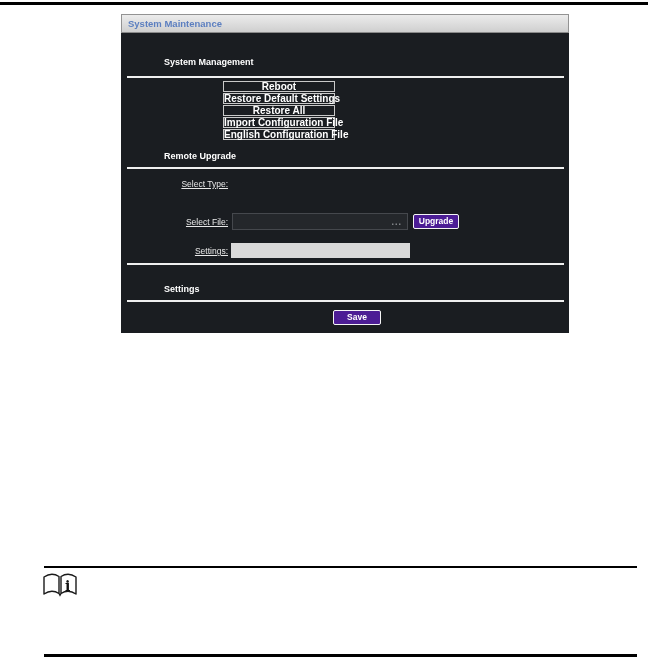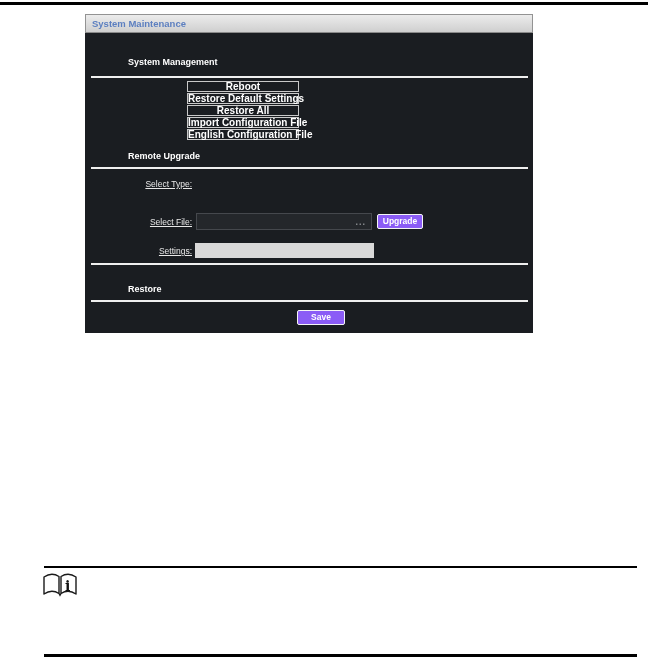--- a/index.html
+++ b/index.html
@@ -5,21 +5,21 @@
   * { margin:0; padding:0; box-sizing:border-box; }
   html,body { width:648px; height:660px; background:#ffffff; font-family:"Liberation Sans", sans-serif; }
   .page { position:relative; width:648px; height:660px; background:#fff; overflow:hidden; }
 
   .rule { position:absolute; background:#000; }
   .rule-top    { left:0;   top:2px;   width:648px; height:3px; }
   .rule-note   { left:44px; top:566px; width:593px; height:2px; }
   .rule-bottom { left:44px; top:654px; width:593px; height:3px; }
 
   
-  .panel { position:absolute; left:85px; top:14px; width:448px; height:319px;border-radius:14px; }
+  .panel { position:absolute; left:121px; top:14px; width:448px; height:319px;border-radius:14px; }
   .panel-titlebar {
     height:19px; background:linear-gradient(#ececec,#cfcfcf);
     border:1px solid #939393; border-bottom:1px solid #8a8a8a;
     line-height:17px; padding-left:6px;
     font-size:9.5px; font-weight:bold; color:#5c7fc0;
   }
   .panel-body { position:relative; width:448px; height:300px; background:#1a1d21; }
 
   .sec-title { position:absolute; left:7px; color:#ffffff; font-size:9px; font-weight:bold; white-space:nowrap;padding-left:36px; }
   .sec-line  { position:absolute; left:6px; width:437px; height:2px; background:#efefef; }
@@ -48,21 +48,21 @@
     position:absolute; left:111px; top:180px; width:176px; height:17px;
     background:#24272b; border:1px solid #45484d; display:flex; align-items:center;
   }
   .file-wrap input {
     flex:1; height:100%; background:transparent; border:none; outline:none;
     color:#ddd; font-size:9px; padding:0 4px; font-family:"Liberation Sans", sans-serif;
   }
   .dots { color:#8d9094; font-size:9px; font-weight:bold; padding-right:5px; letter-spacing:1px; cursor:pointer; }
 
   .lite-btn {
-    position:absolute; background:#8b5cf6; border:1px solid #f5f5f5; border-radius:2px;
+    position:absolute; background:#4c1d95; border:1px solid #f5f5f5; border-radius:2px;
     color:#ffffff; font-family:"Liberation Sans", sans-serif; font-size:8.5px; font-weight:bold;
     text-align:center; padding:0; cursor:pointer; line-height:13px;
   }
 
   .progress-bar { position:absolute; left:110px; top:210px; width:179px; height:15px; background:#d9d9d9; }
 
   .note-icon { position:absolute; left:42px; top:572px; width:36px; height:27px; }
 </style>
 </head>
 <body>
@@ -98,21 +98,21 @@
         <input type="text" value="" style="">
         <span class="dots">...</span>
       </div>
       <button class="lite-btn" style="left:292px; top:181px; width:46px; height:15px;">Upgrade</button>
 
       <div class="field-label" style="top:213px">Settings:</div>
       <div class="progress-bar"></div>
 
       <div class="sec-line" style="top:230px"></div>
 
-      <div class="sec-title" style="top:251px">Restore</div>
+      <div class="sec-title" style="top:251px">Settings</div>
       <div class="sec-line" style="top:267px"></div>
 
       <button class="lite-btn" style="left:212px; top:277px; width:48px; height:15px;">Save</button>
 
     </div>
   </div>
 
   <div class="note-icon">
     <svg width="36" height="27" viewBox="0 0 36 27">
       <path d="M2 5 C7 1.5, 12.5 1.5, 17 4.5 L17 21.5 C12.5 18.5, 7 18.5, 2 22 Z" fill="none" stroke="#1a1a1a" stroke-width="1.4" stroke-linejoin="round"></path>

